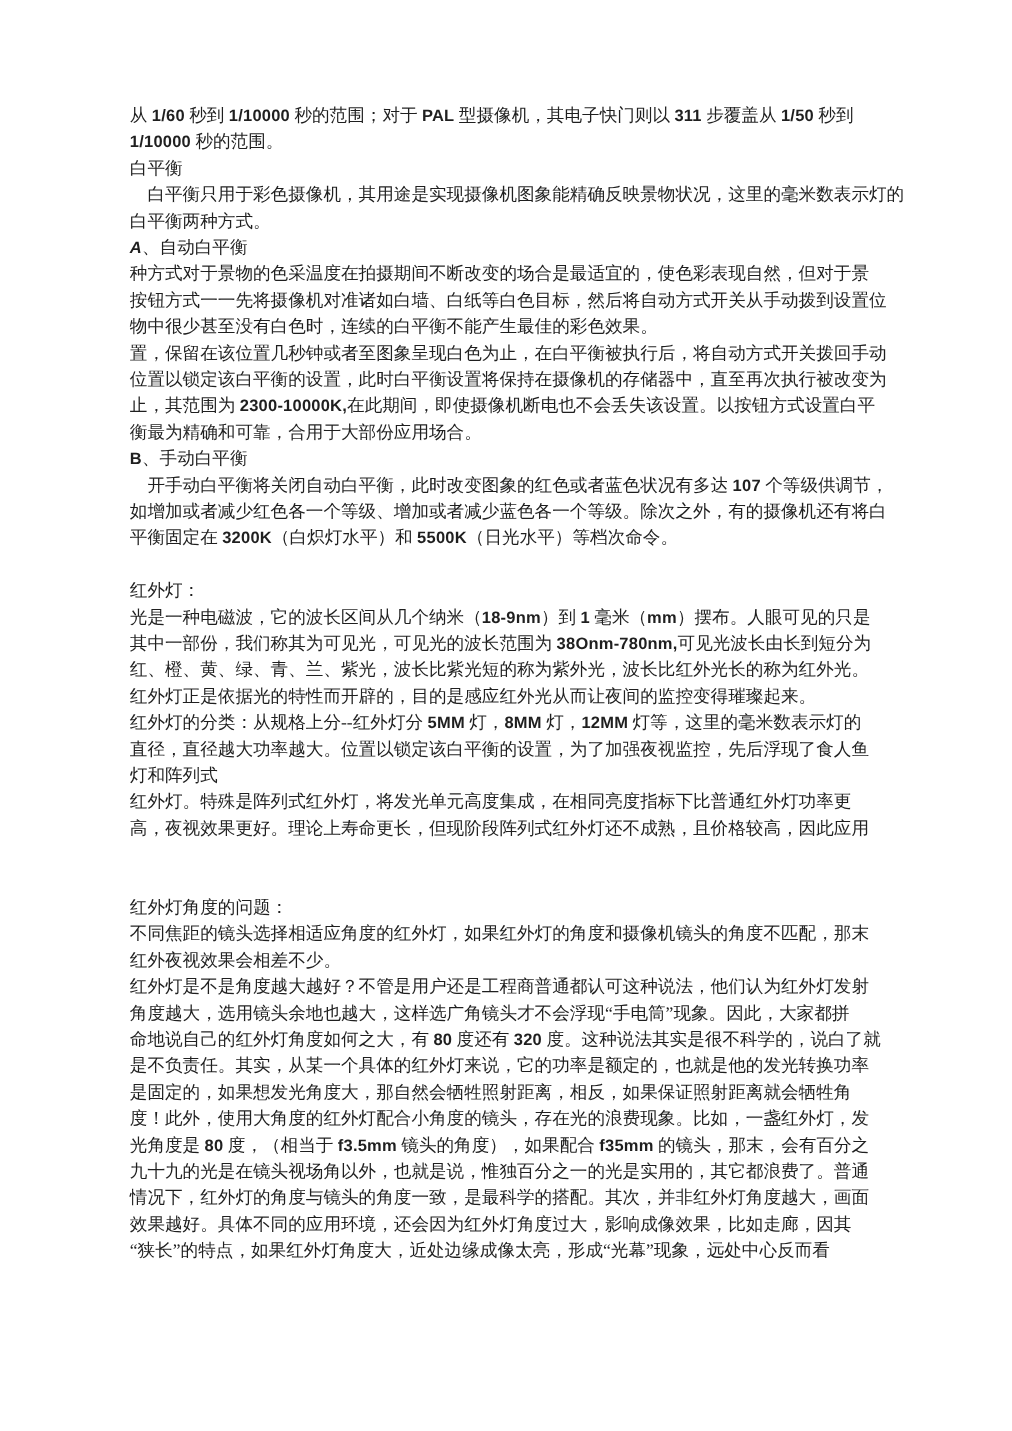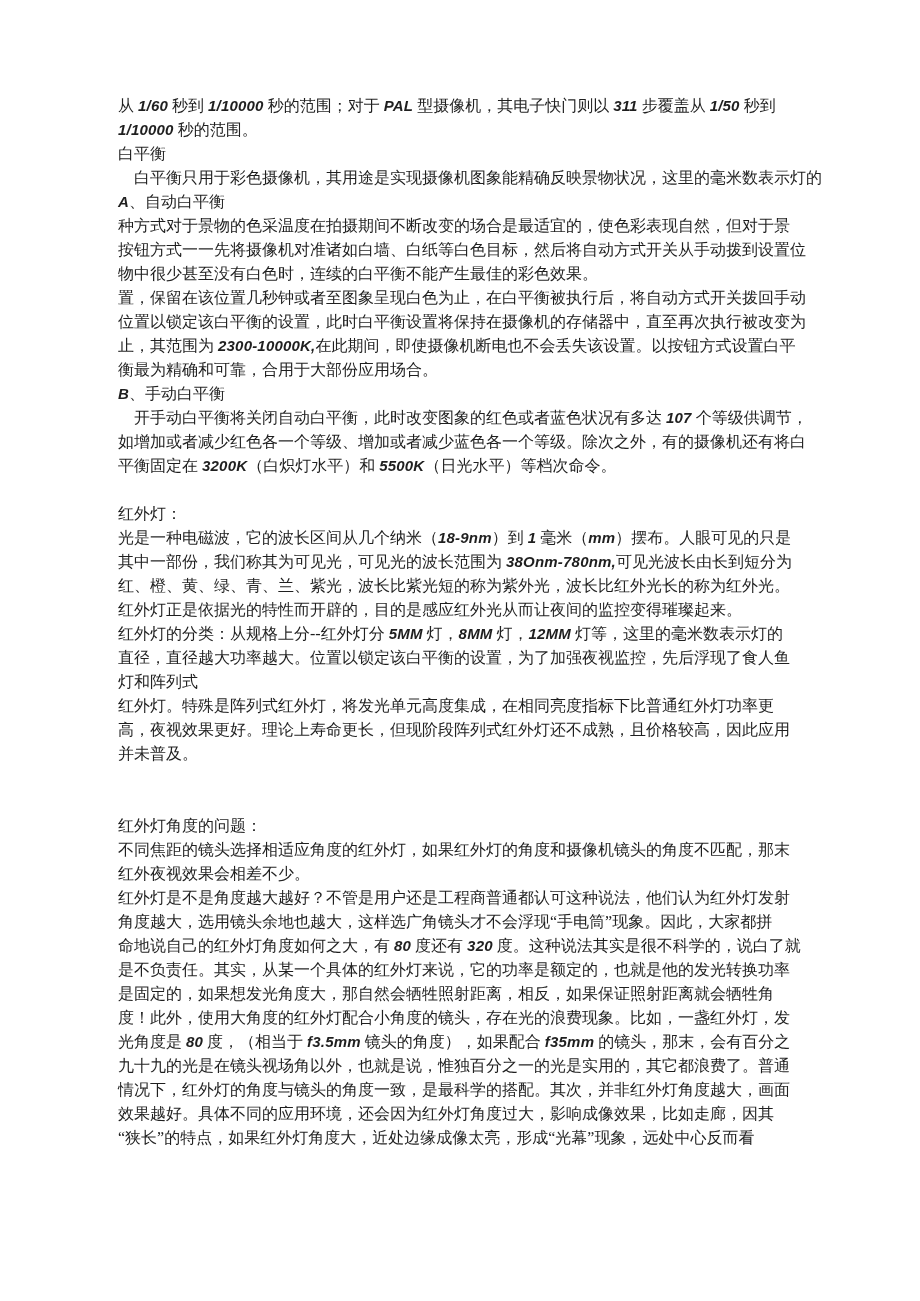--- a/index.html
+++ b/index.html
@@ -27,36 +27,36 @@
   }
   .line {
     height: 24px;
     white-space: pre;
   }
   .latin {
     font-family: "Liberation Sans", "DejaVu Sans", sans-serif;
     font-weight: bold;
     font-size: 15px;
     letter-spacing: 0.2px;
-    font-style: italic;
   }
   
   .textbody .line:nth-child(6) .latin {
     font-style: italic;
   }
 </style>
 </head>
 <body>
 
 <div class="page">
   <div class="textbody">
       <div class="line">从 <span class="latin">1/60</span> 秒到 <span class="latin">1/10000</span> 秒的范围；对于 <span class="latin">PAL</span> 型摄像机，其电子快门则以 <span class="latin">311</span> 步覆盖从 <span class="latin">1/50</span> 秒到</div>
       <div class="line"><span class="latin">1/10000</span> 秒的范围。</div>
       <div class="line">白平衡</div>
       <div class="line">　白平衡只用于彩色摄像机，其用途是实现摄像机图象能精确反映景物状况，这里的毫米数表示灯的</div>
+      <div class="line">白平衡两种方式。</div>
       <div class="line"><span class="latin">A</span>、自动白平衡</div>
       <div class="line">种方式对于景物的色采温度在拍摄期间不断改变的场合是最适宜的，使色彩表现自然，但对于景</div>
       <div class="line">按钮方式一一先将摄像机对准诸如白墙、白纸等白色目标，然后将自动方式开关从手动拨到设置位</div>
       <div class="line">物中很少甚至没有白色时，连续的白平衡不能产生最佳的彩色效果。</div>
       <div class="line">置，保留在该位置几秒钟或者至图象呈现白色为止，在白平衡被执行后，将自动方式开关拨回手动</div>
       <div class="line">位置以锁定该白平衡的设置，此时白平衡设置将保持在摄像机的存储器中，直至再次执行被改变为</div>
       <div class="line">止，其范围为 <span class="latin">2300-10000K,</span>在此期间，即使摄像机断电也不会丢失该设置。以按钮方式设置白平</div>
       <div class="line">衡最为精确和可靠，合用于大部份应用场合。</div>
       <div class="line"><span class="latin">B</span>、手动白平衡</div>
       <div class="line">　开手动白平衡将关闭自动白平衡，此时改变图象的红色或者蓝色状况有多达 <span class="latin">107</span> 个等级供调节，</div>
@@ -66,21 +66,20 @@
       <div class="line">红外灯：</div>
       <div class="line">光是一种电磁波，它的波长区间从几个纳米（<span class="latin">18-9nm</span>）到 <span class="latin">1</span> 毫米（<span class="latin">mm</span>）摆布。人眼可见的只是</div>
       <div class="line">其中一部份，我们称其为可见光，可见光的波长范围为 <span class="latin">38Onm-780nm,</span>可见光波长由长到短分为</div>
       <div class="line">红、橙、黄、绿、青、兰、紫光，波长比紫光短的称为紫外光，波长比红外光长的称为红外光。</div>
       <div class="line">红外灯正是依据光的特性而开辟的，目的是感应红外光从而让夜间的监控变得璀璨起来。</div>
       <div class="line">红外灯的分类：从规格上分--红外灯分 <span class="latin">5MM</span> 灯，<span class="latin">8MM</span> 灯，<span class="latin">12MM</span> 灯等，这里的毫米数表示灯的</div>
       <div class="line">直径，直径越大功率越大。位置以锁定该白平衡的设置，为了加强夜视监控，先后浮现了食人鱼</div>
       <div class="line">灯和阵列式</div>
       <div class="line">红外灯。特殊是阵列式红外灯，将发光单元高度集成，在相同亮度指标下比普通红外灯功率更</div>
       <div class="line">高，夜视效果更好。理论上寿命更长，但现阶段阵列式红外灯还不成熟，且价格较高，因此应用</div>
-      <div class="line">并未普及。</div>
       <div class="line">&nbsp;</div>
       <div class="line">&nbsp;</div>
       <div class="line">红外灯角度的问题：</div>
       <div class="line">不同焦距的镜头选择相适应角度的红外灯，如果红外灯的角度和摄像机镜头的角度不匹配，那末</div>
       <div class="line">红外夜视效果会相差不少。</div>
       <div class="line">红外灯是不是角度越大越好？不管是用户还是工程商普通都认可这种说法，他们认为红外灯发射</div>
       <div class="line">角度越大，选用镜头余地也越大，这样选广角镜头才不会浮现“手电筒”现象。因此，大家都拼</div>
       <div class="line">命地说自己的红外灯角度如何之大，有 <span class="latin">80</span> 度还有 <span class="latin">320</span> 度。这种说法其实是很不科学的，说白了就</div>
       <div class="line">是不负责任。其实，从某一个具体的红外灯来说，它的功率是额定的，也就是他的发光转换功率</div>
       <div class="line">是固定的，如果想发光角度大，那自然会牺牲照射距离，相反，如果保证照射距离就会牺牲角</div>

